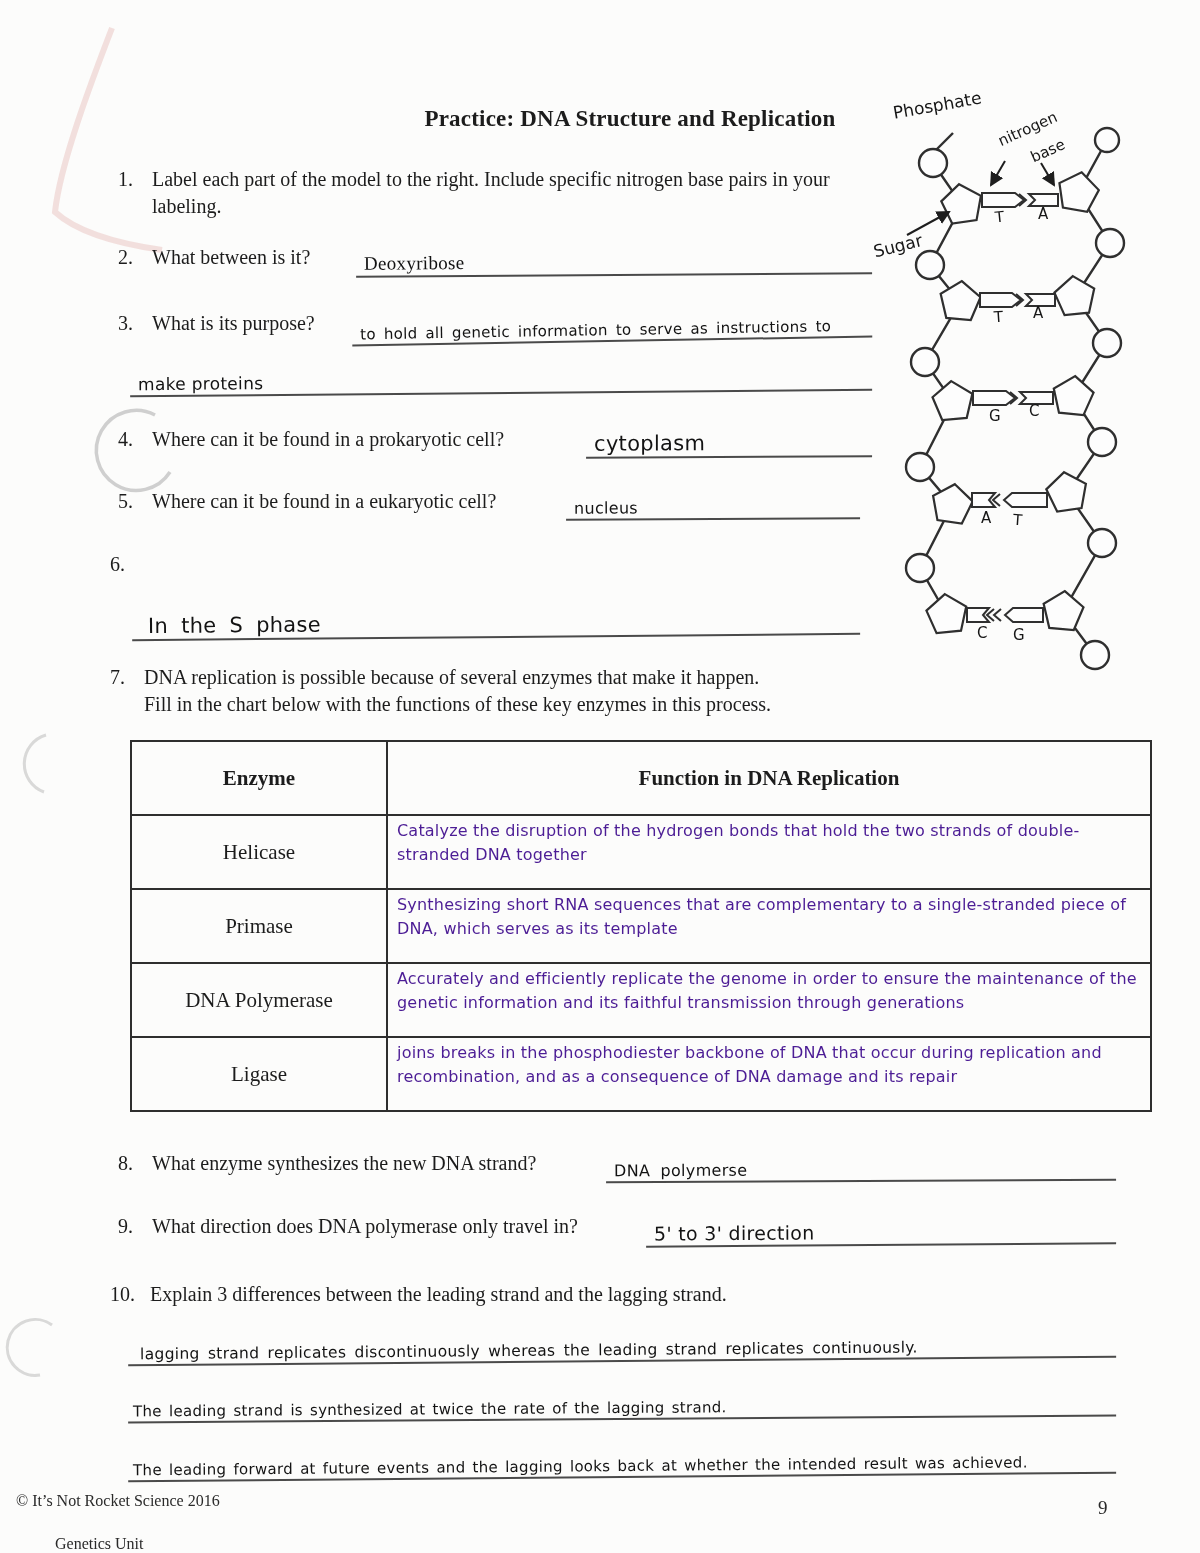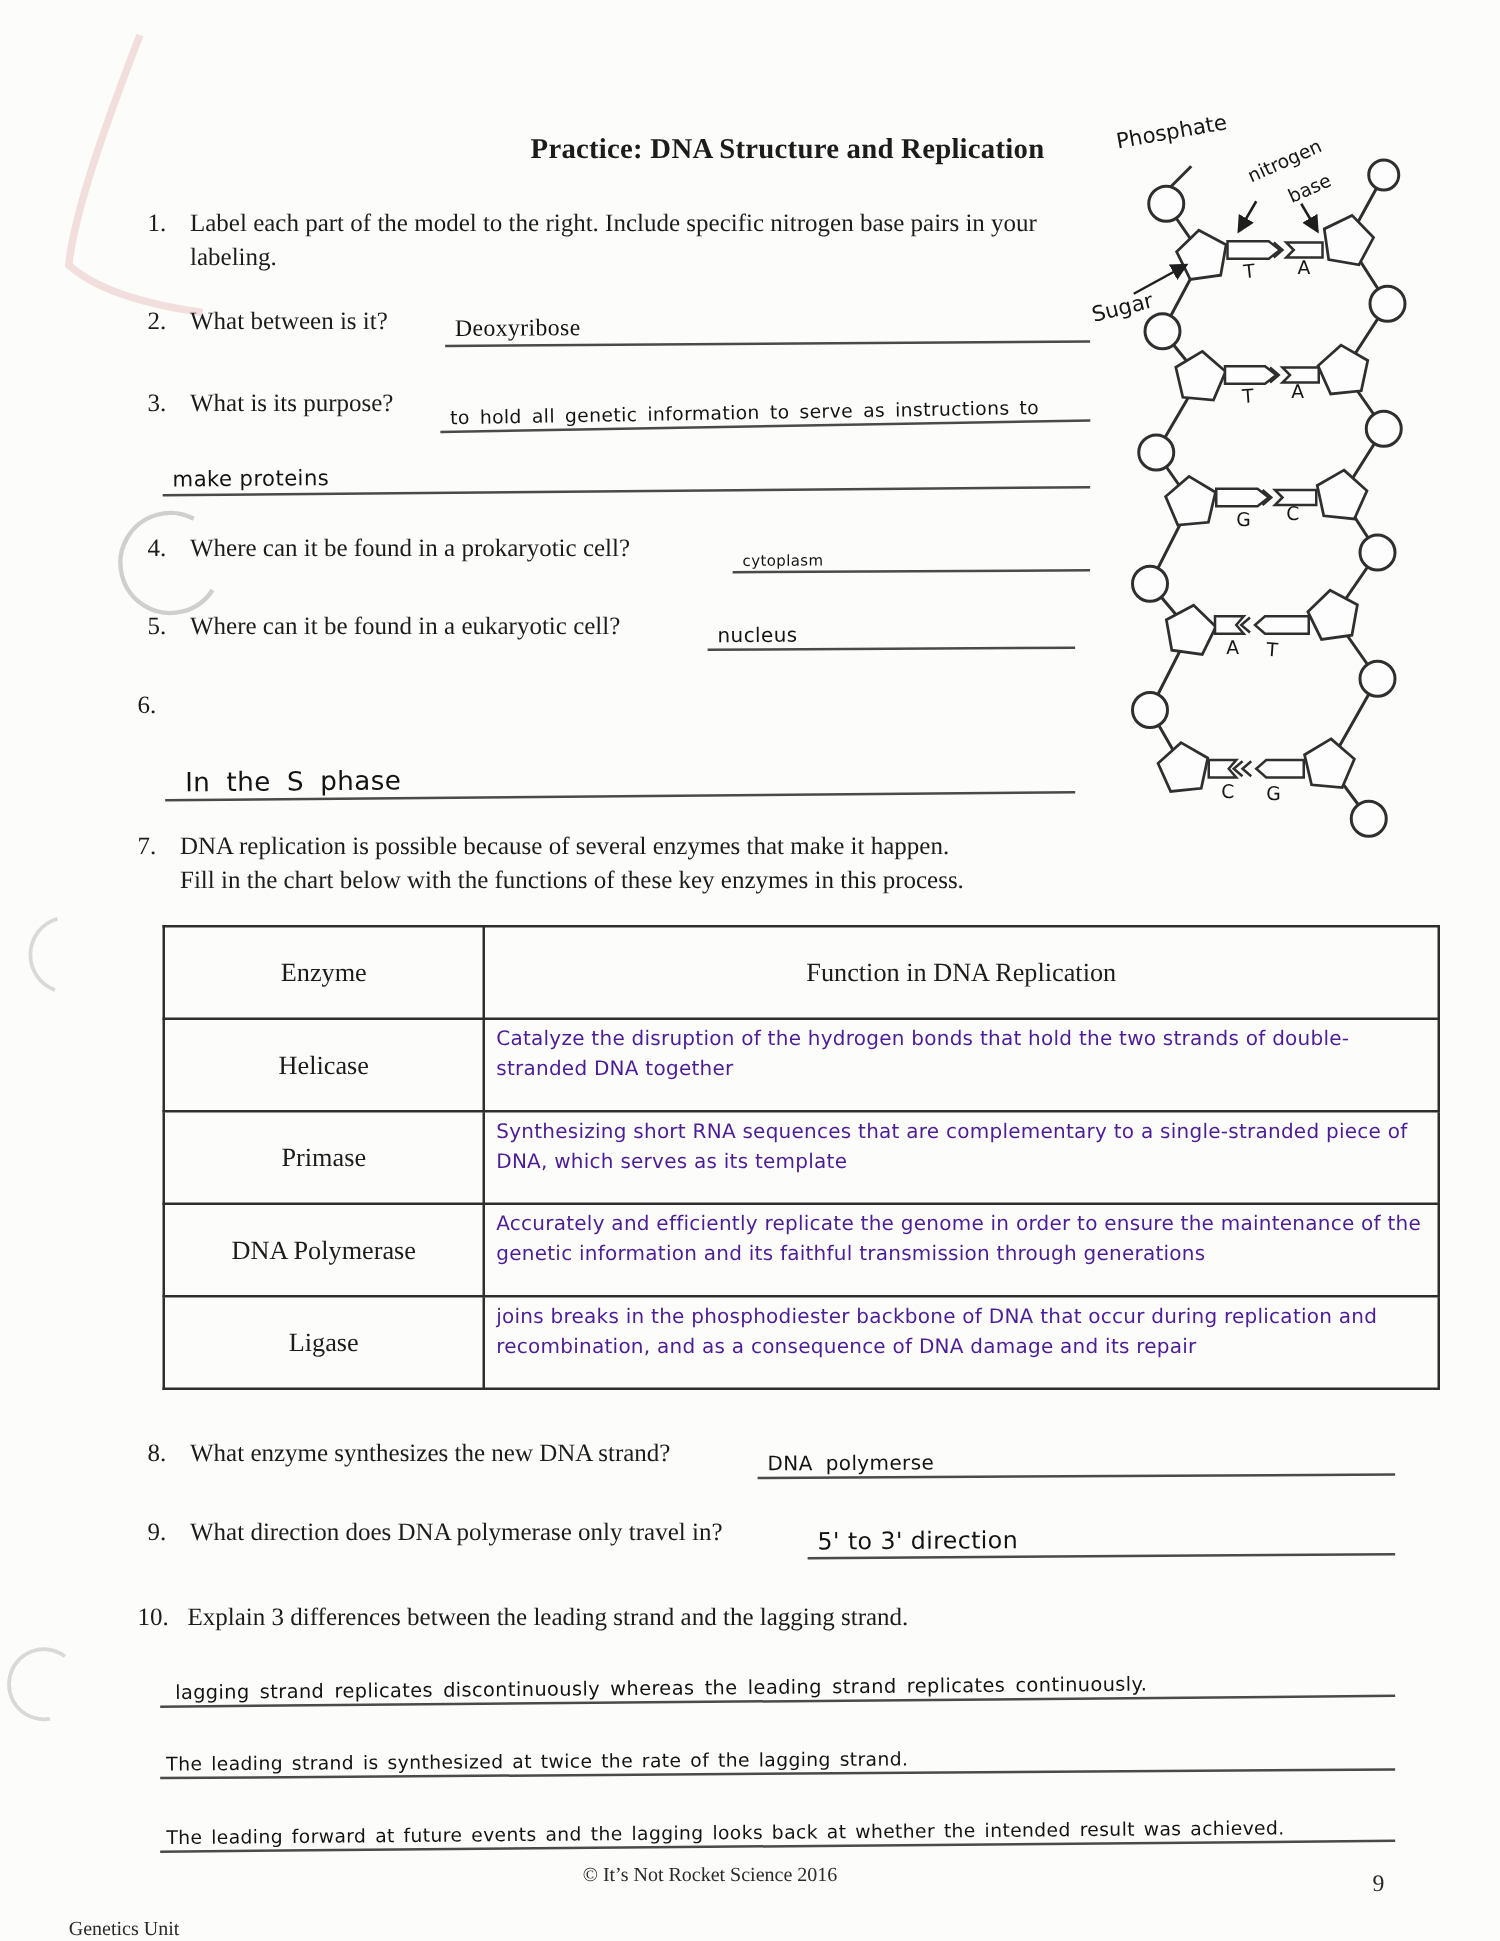--- a/index.html
+++ b/index.html
@@ -16,21 +16,21 @@
   .qn { width:34px; flex:none; }
   .q10 .qn { width:40px; }
   .hand { font-family:"DejaVu Sans", sans-serif; color:#131313; letter-spacing:.3px; }
   .ansline { position:absolute; border-bottom:2px solid #4a4a4a; }
   .ansline .hand { position:absolute; bottom:1px; left:8px; white-space:nowrap; }
   .enzyme-table {
     position:absolute; left:130px; top:740px; width:1022px;
     border-collapse:collapse; table-layout:fixed;
   }
   .enzyme-table th, .enzyme-table td { border:2px solid #2e2e2e; }
-  .enzyme-table th { font-size:21px; font-weight:normal; height:70px; text-align:center; }
+  .enzyme-table th { font-size:21px; font-weight:bold; height:70px; text-align:center; }
   .ename { text-align:center; font-size:21px; vertical-align:middle; }
   .efunc {
     font-family:"DejaVu Sans", sans-serif; font-size:16px; color:#4c1d95;
     vertical-align:top; padding:3px 9px 0 9px; line-height:1.5; letter-spacing:.2px;
   }
   .row-h { height:74px; }
   .footer { position:absolute; font-size:16px; color:#2a2a2a; }
   .pagenum { font-size:19px; }
   svg text { font-family:"DejaVu Sans", sans-serif; fill:#161616; }
   .artifact { position:absolute; pointer-events:none; }
@@ -73,21 +73,21 @@
   </div>
   <div class="ansline" style="left:130px; top:360px; width:742px; height:32px; transform:rotate(-0.5deg);">
     <span class="hand" style="font-size:17px;">make proteins</span>
   </div>
 
   <div class="q" style="left:118px; top:426px;">
     <span class="qn">4.</span>
     <span class="qt">Where can it be found in a prokaryotic cell?</span>
   </div>
   <div class="ansline" style="left:586px; top:426px; width:286px; height:30px; transform:rotate(-0.3deg);">
-    <span class="hand" style="font-size:12px;">cytoplasm</span>
+    <span class="hand" style="font-size:21px;">cytoplasm</span>
   </div>
 
   <div class="q" style="left:118px; top:488px;">
     <span class="qn">5.</span>
     <span class="qt">Where can it be found in a eukaryotic cell?</span>
   </div>
   <div class="ansline" style="left:566px; top:488px; width:294px; height:30px; transform:rotate(-0.3deg);">
     <span class="hand" style="font-size:16px;">nucleus</span>
   </div>
 
@@ -247,16 +247,16 @@
       <text x="134" y="336">G</text>
       <text x="174" y="331">C</text>
       <text x="126" y="438">A</text>
       <text x="158" y="440" transform="rotate(4 163 436)">T</text>
       <text x="122" y="553">C</text>
       <text x="158" y="555">G</text>
     </g>
   </svg>
 
   <div class="footer" style="left:55px; top:1488px;margin-top:47px;">Genetics Unit</div>
-  <div class="footer" style="left:0; top:1492px; width:1136px; text-align:center;">© It’s Not Rocket Science 2016</div>
+  <div class="footer" style="left:16px; top:1492px; width:1136px; text-align:left;">© It’s Not Rocket Science 2016</div>
   <div class="footer pagenum" style="left:1098px; top:1497px;">9</div>
 
 </div>
 
 </body></html>

